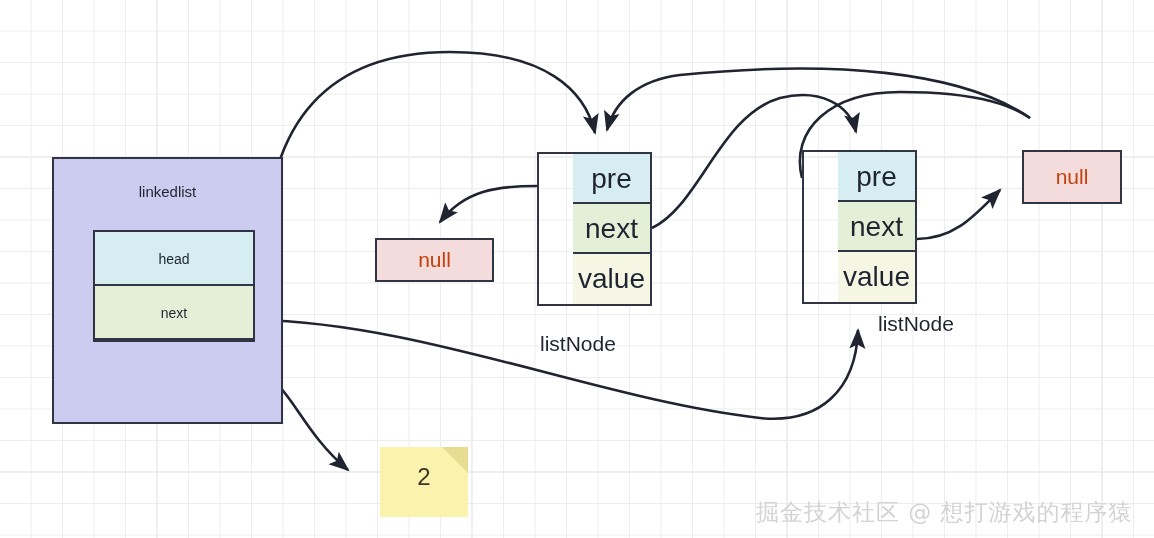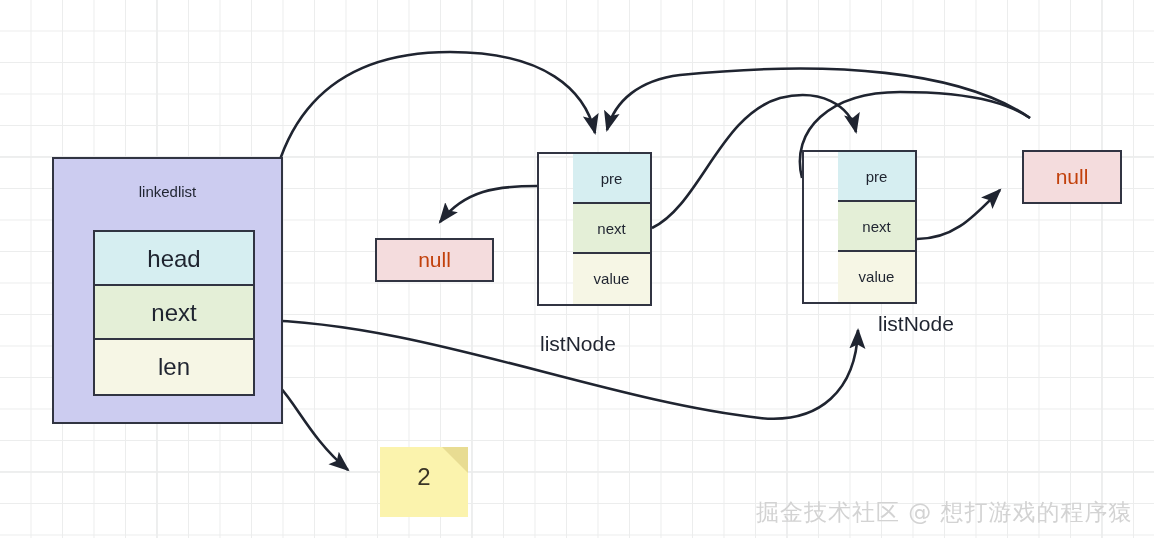--- a/index.html
+++ b/index.html
@@ -62,21 +62,21 @@
     left: 93px;
     top: 230px;
     width: 162px;
     border: 2.5px solid #313442;
     box-sizing: border-box;
   }
   .field-cell {
     height: 54px;
     line-height: 54px;
     text-align: center;
-    font-size: 24px;
+    font-size: 14px;
     color: #1f2430;
     box-sizing: border-box;
   }
   .field-cell.sep { border-bottom: 2.5px solid #313442; }
   .c-head  { background: #d6eef1; }
   .c-tail  { background: #e4efd7; }
   .c-len   { background: #f6f6e5; }
 
   
   .node-box {
@@ -84,21 +84,21 @@
     width: 115px;
     border: 2.5px solid #313442;
     box-sizing: border-box;
   }
   .node-1 { left: 537px; top: 152px; }
   .node-2 { left: 802px; top: 150px; }
   .node-cell {
     height: 50px;
     line-height: 50px;
     text-align: center;
-    font-size: 15px;
+    font-size: 28px;
     color: #1f2430;
     box-sizing: border-box;
     margin-left: 34px;
   }
   .node-cell.sep { border-bottom: 2.5px solid #313442; }
   .c-pre   { background: #d6eef1; }
   .c-next  { background: #e4efd7; }
   .c-value { background: #f6f6e5; }
 
   .node-label {
@@ -192,21 +192,20 @@
     <path d="M 258,372 C 290,382 300,430 348,470" fill="none" stroke="#1f2430" stroke-width="2.6" marker-end="url(#ah)"></path>
   </svg>
 
   <div class="outer-box">
     <div class="outer-title">linkedlist</div>
   </div>
 
   <div class="field-stack">
     <div class="field-cell c-head sep">head</div>
     <div class="field-cell c-tail sep">next</div>
-    <div class="field-cell c-len">len</div>
   </div>
 
   <div class="node-box node-1">
     <div class="node-cell c-pre sep">pre</div>
     <div class="node-cell c-next sep">next</div>
     <div class="node-cell c-value">value</div>
   </div>
   <div class="node-label label-1">listNode</div>
 
   <div class="node-box node-2">

